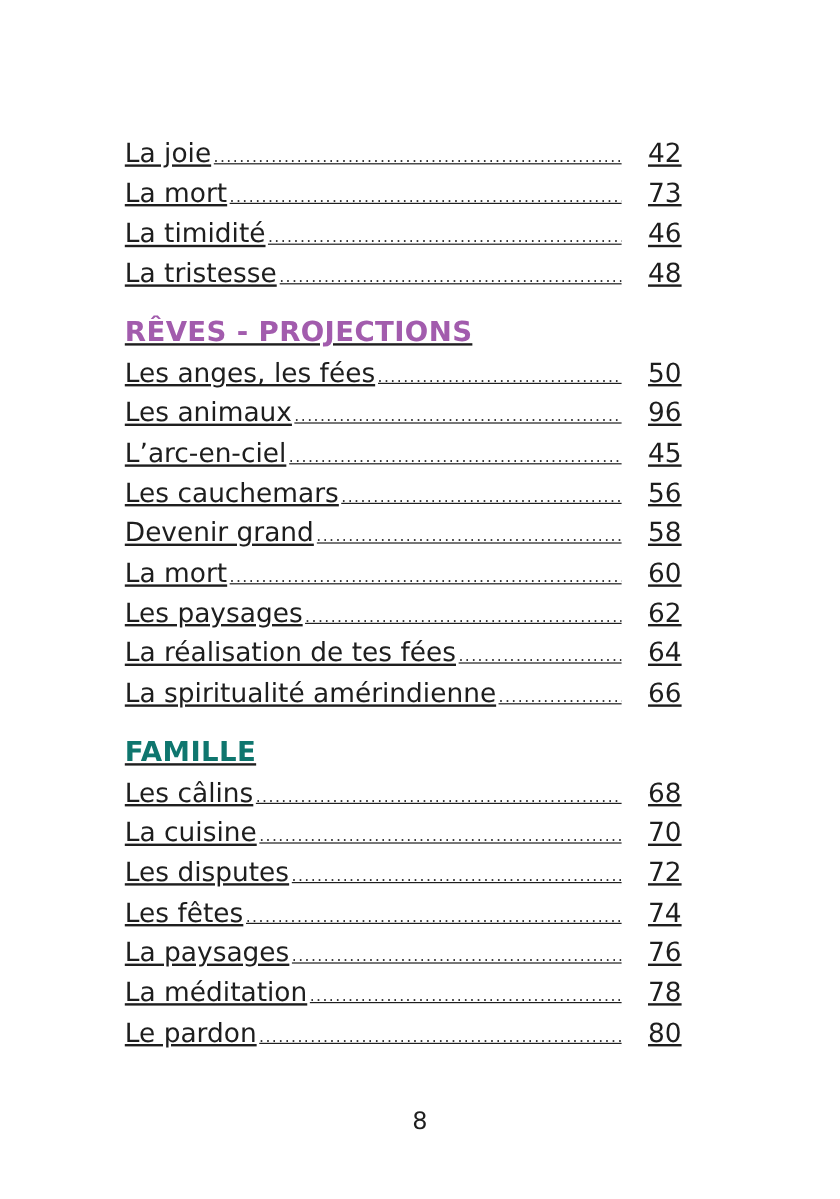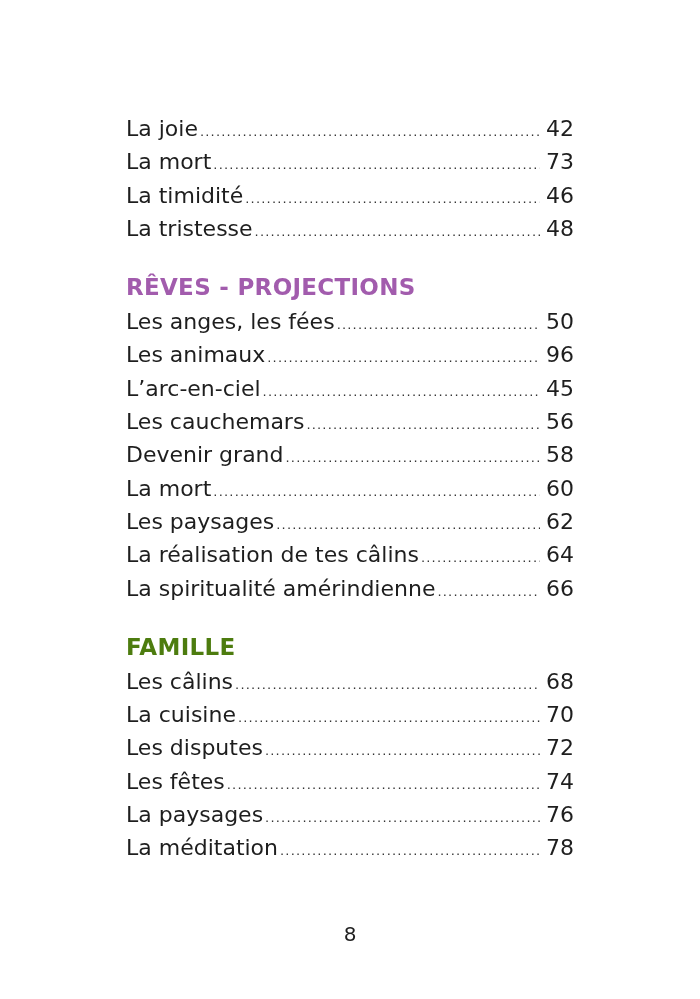--- a/index.html
+++ b/index.html
@@ -1,26 +1,26 @@
 <!DOCTYPE html>
 <html><head>
 <meta charset="utf-8">
 <style>
   html, body { margin:0; padding:0; background:#ffffff; }
   body { width:700px; height:999px; position:relative; overflow:hidden;
          font-family:"DejaVu Sans", sans-serif; color:#1e1e1e; }
-  .toc { position:absolute; left:126px; top:112px; width:464px; }
+  .toc { position:absolute; left:104px; top:112px; width:464px;text-decoration:underline; }
   .row { display:flex; align-items:baseline; height:33.3px; font-size:22px; line-height:33.3px; }
   .row .label { white-space:nowrap; }
   .row .dots { flex:1; overflow:hidden; white-space:nowrap; margin:0 6px 0 2px; font-size:13px; letter-spacing:1.2px; color:#333; }
   .row .dots::after { content:"................................................................................................................................................................"; }
-  .row .page { width:44px; }
-  .heading { font-weight:bold; font-size:23px; height:36px; line-height:36px; margin-top:24px; letter-spacing:0.3px; }
+  .row .page { width:44px; text-align:right; }
+  .heading { font-weight:bold; font-size:23px; height:36px; line-height:36px; margin-top:14px; letter-spacing:0.3px; }
   .heading.purple { color:#a25cad; }
-  .heading.green { color:#4d7c0f; }
+  .heading.green { color:#0f766e; }
   .folio { position:absolute; left:0; width:700px; top:922px; text-align:center; font-size:20px; }
 </style>
 </head>
 <body>
 
 <div class="toc">
   <div>
     <div class="row">
         <span class="label">La joie</span>
         <span class="dots"></span>
@@ -74,21 +74,21 @@
         <span class="label">La mort</span>
         <span class="dots"></span>
         <span class="page">60</span>
       </div>
     <div class="row">
         <span class="label">Les paysages</span>
         <span class="dots"></span>
         <span class="page">62</span>
       </div>
     <div class="row">
-        <span class="label">La réalisation de tes câlins</span>
+        <span class="label">La réalisation de tes fées</span>
         <span class="dots"></span>
         <span class="page">64</span>
       </div>
     <div class="row">
         <span class="label">La spiritualité amérindienne</span>
         <span class="dots"></span>
         <span class="page">66</span>
       </div>
   </div>
 
@@ -117,16 +117,21 @@
     <div class="row">
         <span class="label">La paysages</span>
         <span class="dots"></span>
         <span class="page">76</span>
       </div>
     <div class="row">
         <span class="label">La méditation</span>
         <span class="dots"></span>
         <span class="page">78</span>
       </div>
+    <div class="row">
+        <span class="label">Le pardon</span>
+        <span class="dots"></span>
+        <span class="page">80</span>
+      </div>
   </div>
 </div>
 
 <div class="folio">8</div>
 
 </body></html>

